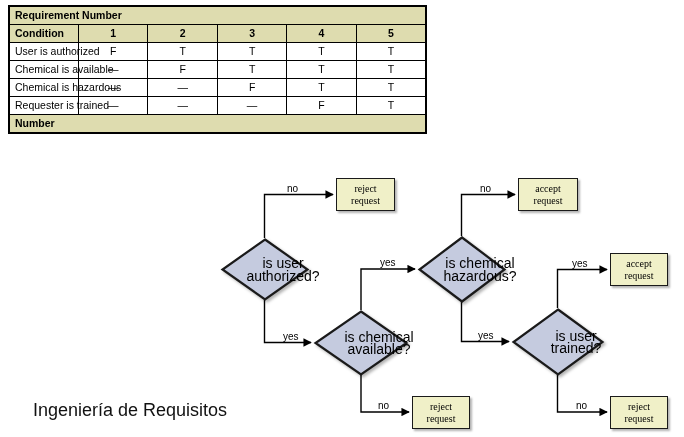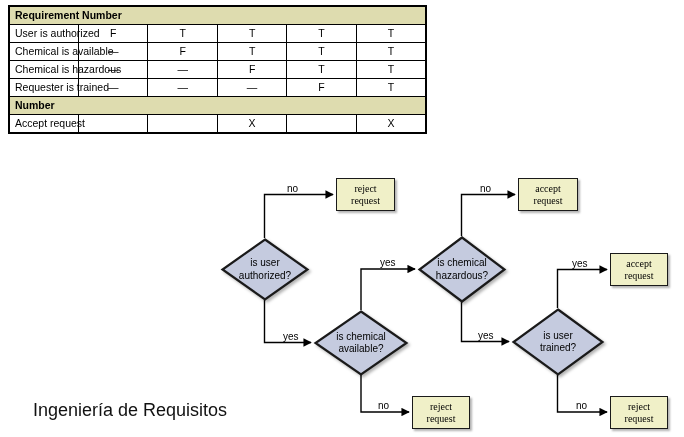--- a/index.html
+++ b/index.html
@@ -84,26 +84,26 @@
     border: 1.6px solid #1a1a1a;
     box-shadow: 2px 2px 2px rgba(0,0,0,0.30);
     font-family: Liberation Serif, serif;
   }
   .fc-diamond-wrap {
     position: absolute;
   }
   .fc-diamond-wrap svg { display: block; overflow: visible; }
   .fc-diamond-label {
     position: absolute;
-    left: 0; top: 0;
+    left: 18px; top: 0;
     width: 100%; height: 100%;
     display: flex;
     align-items: center;
     justify-content: center;
-    font-size: 10px;
+    font-size: 14px;
     line-height: 12.5px;
     text-align: center;
   }
   .edge-label {
     position: absolute;
     font-size: 10px;
     line-height: 11px;
     color: #000;
     white-space: nowrap;
   }
@@ -119,20 +119,28 @@
 </style>
 </head>
 <body>
 
 <div id="decision-table-wrap">
   <table class="decision-table">
     <tbody>
       <tr class="section">
         <td class="label" colspan="6">Requirement Number</td>
       </tr>
+      <tr class="header-row">
+        <td class="label">Condition</td>
+        <td class="num">1</td>
+        <td class="num">2</td>
+        <td class="num">3</td>
+        <td class="num">4</td>
+        <td class="num">5</td>
+      </tr>
 
       <tr>
         <td class="label">User is authorized</td>
         <td class="num">F</td>
         <td class="num">T</td>
         <td class="num">T</td>
         <td class="num">T</td>
         <td class="num">T</td>
       </tr>
       <tr>
@@ -157,28 +165,20 @@
         <td class="num">—</td>
         <td class="num">—</td>
         <td class="num">F</td>
         <td class="num">T</td>
       </tr>
 
       <tr class="section">
         <td class="label" colspan="6">Number</td>
       </tr>
 
-      <tr>
-        <td class="label">Accept request</td>
-        <td class="num"></td>
-        <td class="num"></td>
-        <td class="num">X</td>
-        <td class="num"></td>
-        <td class="num">X</td>
-      </tr>
     </tbody>
   </table>
 </div>
 
 <svg id="flowchart" viewBox="0 0 684 437" xmlns="http://www.w3.org/2000/svg">
   <defs>
     <marker id="arrow" viewBox="0 0 10 10" refX="9" refY="5" markerWidth="6" markerHeight="6" orient="auto-start-reverse">
       <path d="M 0 0 L 10 5 L 0 10 z" fill="#000"></path>
     </marker>
   </defs>

